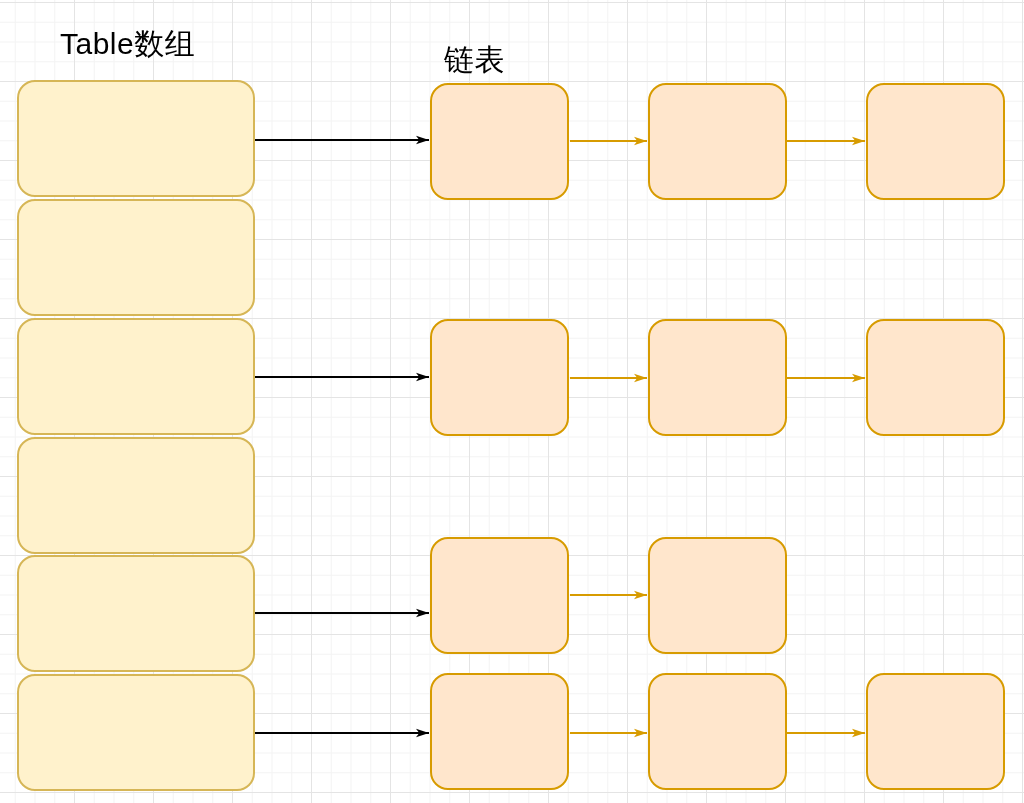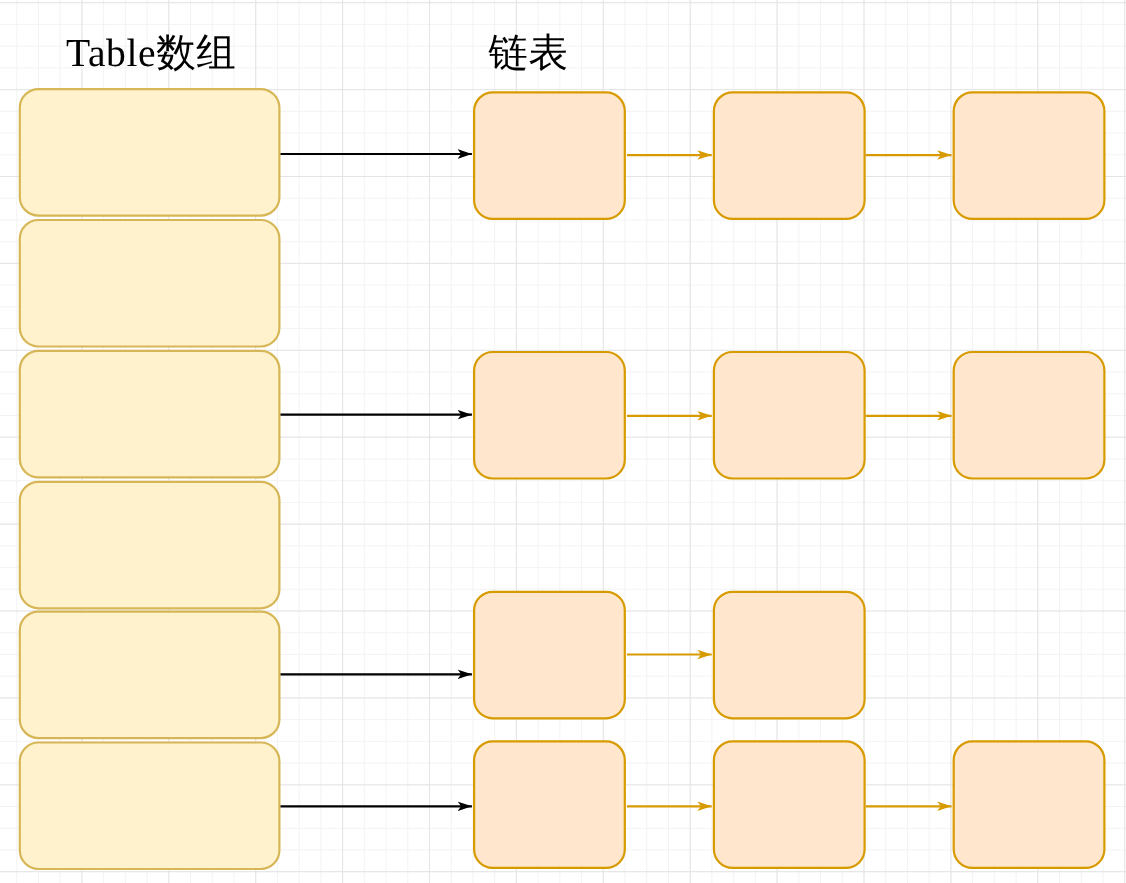--- a/index.html
+++ b/index.html
@@ -17,28 +17,27 @@
       linear-gradient(to right, #e4e4e4 1px, transparent 1px),
       linear-gradient(to bottom, #e4e4e4 1px, transparent 1px),
       linear-gradient(to right, #f3f3f3 1px, transparent 1px),
       linear-gradient(to bottom, #f3f3f3 1px, transparent 1px);
     background-size: 79px 79px, 79px 79px, 19.75px 19.75px, 19.75px 19.75px;
     background-position: -5px 2px;
   }
   .diagram-title {
     position: absolute;
     color: #000000;
-    font-size: 36px;
+    font-size: 30px;
     letter-spacing: 0.5px;
     white-space: nowrap;
     user-select: none;
-    font-family: Liberation Serif, serif;
   }
   #title-table { left: 60px; top: 24px; }
-  #title-list  { left: 444px; top: 24px; text-align: right; }
+  #title-list  { left: 444px; top: 40px; text-align: right; }
   .table-bucket {
     position: absolute;
     box-sizing: border-box;
     border-radius: 18px;
     border: 2px solid;
   }
   .list-node {
     position: absolute;
     box-sizing: border-box;
     border-radius: 18px;

